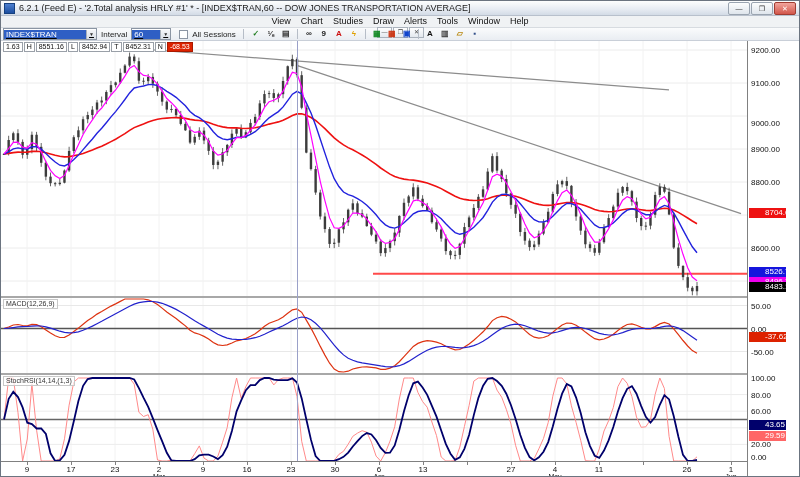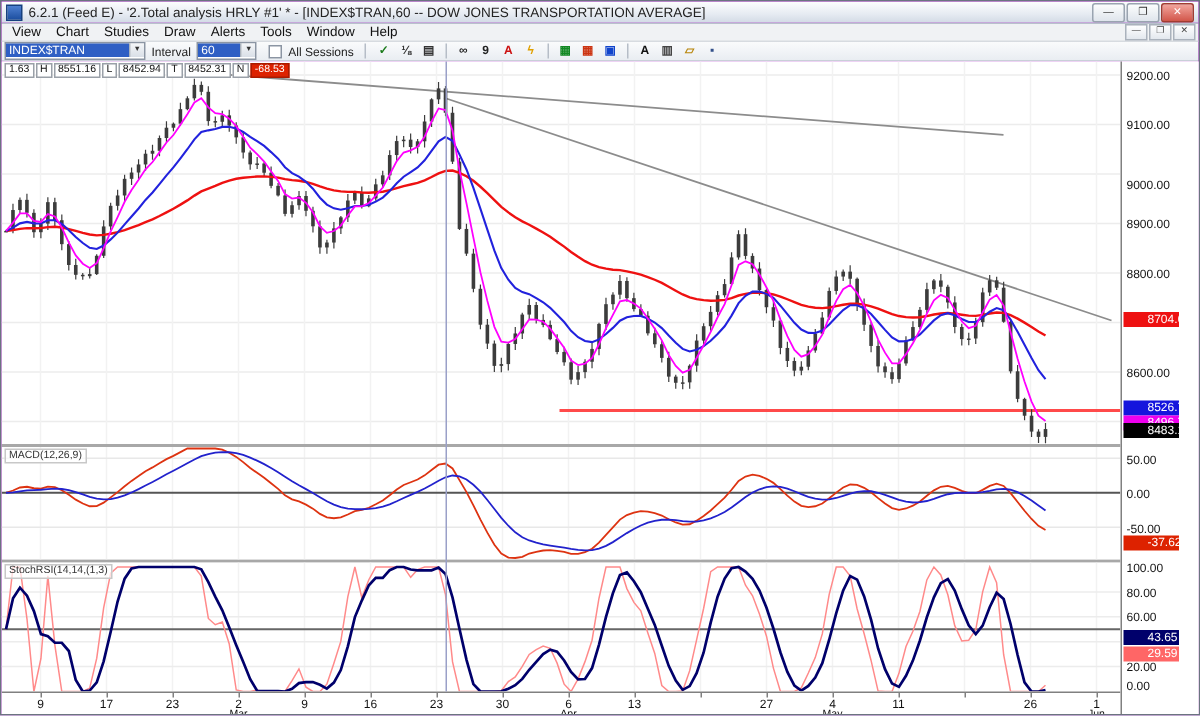--- a/index.html
+++ b/index.html
@@ -1,31 +1,31 @@
 <!DOCTYPE html>
 <html><head>
 <meta charset="utf-8">
 <style>
   html,body{margin:0;padding:0;background:#cfd6e0;font-family:"Liberation Sans",sans-serif;}
-  .win{position:relative;width:800px;height:477px;background:#d946ef;border:1px solid #6b7480;box-sizing:border-box;overflow:hidden;}
+  .win{position:relative;width:800px;height:477px;background:#0369a1;border:1px solid #6b7480;box-sizing:border-box;overflow:hidden;}
   
   .titlebar{height:15px;background:linear-gradient(#fdfefe,#e6ebf2 60%,#d3dbe6);border-bottom:1px solid #b8c0cc;display:flex;align-items:center;padding:0 3px;box-sizing:border-box;}
   .appicon{width:9px;height:9px;background:linear-gradient(#4d7fd0,#1d4fa0);border:1px solid #16407f;margin-right:4px;flex:none;}
   .title-text{font-size:9px;color:#222;white-space:nowrap;overflow:hidden;flex:1;}
   .winbtns{display:flex;gap:1px;}
   .wbtn{width:20px;height:11px;font-size:7px;line-height:11px;text-align:center;color:#333;background:linear-gradient(#fcfdfd,#dfe5ec);border:1px solid #9aa4b0;border-radius:2px;cursor:default;}
   .wbtn.close{background:linear-gradient(#f2a59d,#d2564a);color:#fff;border-color:#a03c32;}
   
-  .menubar{height:11px;background:#f0f2f4;border-bottom:1px solid #d7dbe0;display:flex;align-items:center;padding:0 2px;font-size:9px;color:#111;}
+  .menubar{height:11px;background:#f0f2f4;border-bottom:1px solid #d7dbe0;display:flex;align-items:center;padding:0 2px;font-size:9px;color:#111;flex-direction:column;}
   .menu-item{padding:0 5px;line-height:11px;}
   .menubar .spacer{flex:1;}
   .cbtn{width:13px;height:9px;border:1px solid #aab2bc;background:linear-gradient(#fff,#e3e8ee);font-size:6px;line-height:8px;text-align:center;color:#444;margin-left:1px;}
   
   .toolbar{height:12px;background:linear-gradient(#fafbfc,#e9edf2);border-bottom:1px solid #c9cfd8;display:flex;align-items:center;padding:0 2px;gap:2px;}
-  .combo{display:flex;height:10px;border:1px solid #8b95a3;background:#fff;align-items:flex-start;}
+  .combo{display:flex;height:10px;border:1px solid #8b95a3;background:#fff;align-items:center;text-decoration:underline;}
   .combo .val{font-size:8px;line-height:9px;padding:0 2px;background:#2f5fc4;color:#fff;white-space:nowrap;}
   .combo .caret{width:9px;background:linear-gradient(#f4f6f8,#d9dfe7);border-left:1px solid #aab2bc;font-size:5px;line-height:9px;text-align:center;color:#333;}
   .tb-label{font-size:8px;color:#222;padding:0 2px;}
   .chk{width:7px;height:7px;border:1px solid #8b95a3;background:#fff;display:inline-block;}
   .tb-sep{width:1px;height:10px;background:#b6bdc7;margin:0 3px;}
   .tb-ico{width:12px;height:10px;border:1px solid transparent;font-size:8px;line-height:10px;text-align:center;}
   
   .chart{position:relative;width:800px;height:439px;background:#fff;}
   .plot{position:absolute;left:0;top:0;width:746px;height:439px;}
   .pane{display:block;}
@@ -560,21 +560,21 @@
         <div class="ax-lbl" style="top: 306.5px;">-50.00</div>
         <div class="ax-lbl" style="top: 333px;">100.00</div>
         <div class="ax-lbl" style="top: 349.6px;">80.00</div>
         <div class="ax-lbl" style="top: 366.2px;">60.00</div>
         <div class="ax-lbl" style="top: 399.4px;">20.00</div>
         <div class="ax-lbl" style="top: 412px;">0.00</div>
         <div class="ax-box" style="top: 167.462px; background: rgb(238, 17, 17);">8704.66</div>
         <div class="ax-box" style="top: 226.173px; background: rgb(21, 21, 221);">8526.75</div>
         <div class="ax-box" style="top: 236.076px; background: rgb(238, 0, 238);">8496.74</div>
         <div class="ax-box" style="top: 240.567px; background: rgb(0, 0, 0);">8483.13</div>
-        <div class="ax-box" style="top: 316px; background: rgb(221, 34, 0);">-37.62</div>
+        <div class="ax-box" style="top: 291px; background: rgb(221, 34, 0);">-37.62</div>
         <div class="ax-box" style="top: 378.77px; background: rgb(0, 0, 107);">43.65</div>
         <div class="ax-box" style="top: 390.44px; background: rgb(255, 102, 102);">29.59</div>
       </div>
 
     <div class="hdr" id="hdr-row">
         <span class="hbox">1.63</span>
         <span class="hbox">H</span>
         <span class="hbox">8551.16</span>
         <span class="hbox">L</span>
         <span class="hbox">8452.94</span>

